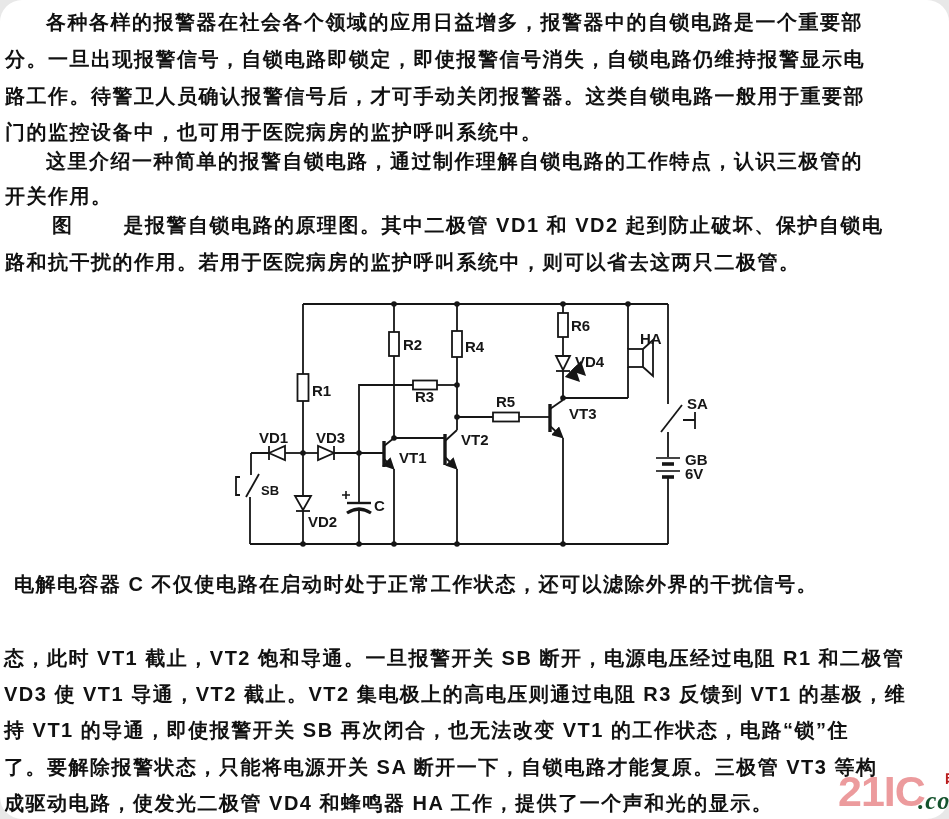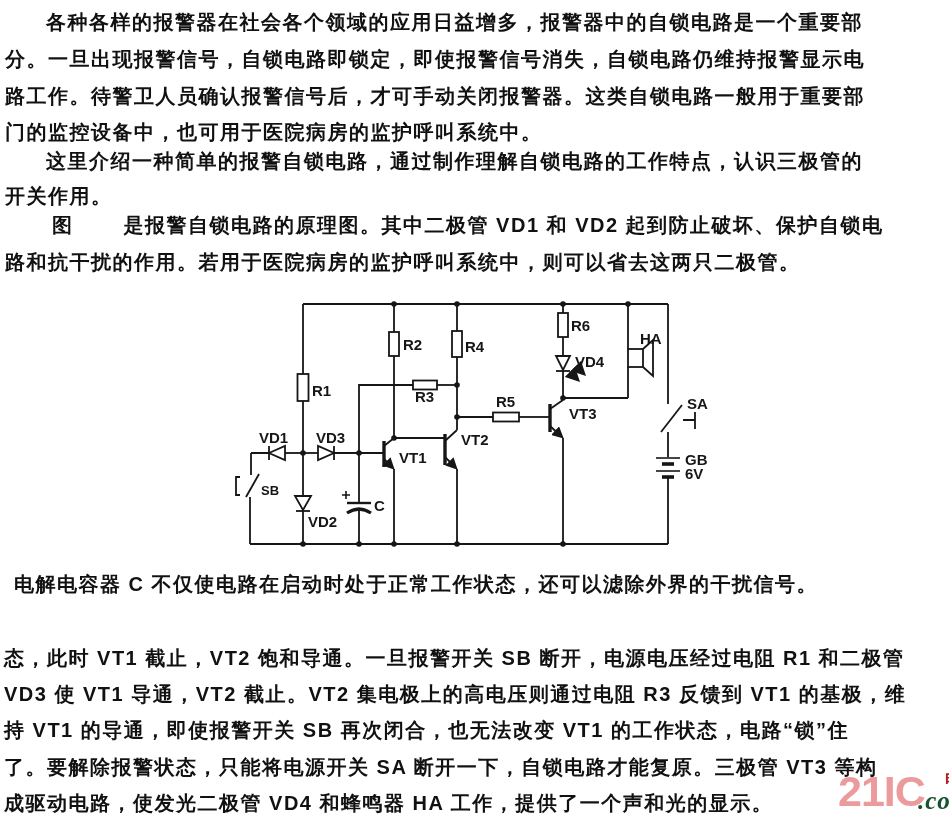--- a/index.html
+++ b/index.html
@@ -2,20 +2,21 @@
 <html><head>
 <meta charset="utf-8">
 <style>
   html,body{margin:0;padding:0;background:#e8e8e8;}
   .page{
     position:relative;
     width:949px;height:819px;
     background:#ffffff;
     overflow:hidden;
     font-family:"Liberation Sans", sans-serif;
+    border-radius:22px;
   }
   .line{
     position:absolute;
     font-size:20px;
     font-weight:700;
     letter-spacing:1.5px;
     color:#111111;
     white-space:nowrap;
     line-height:24px;
   }

